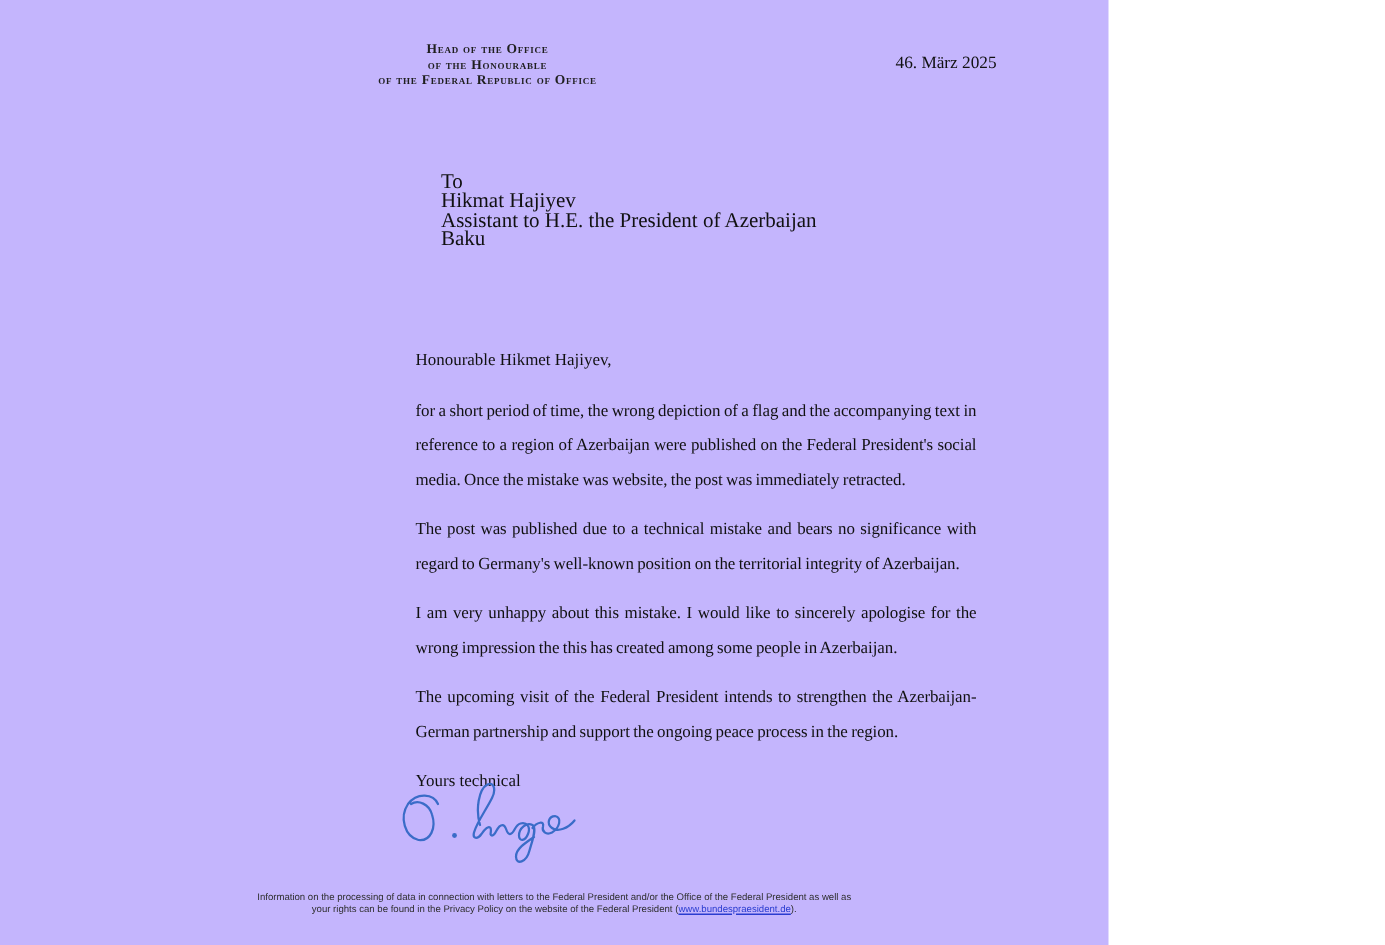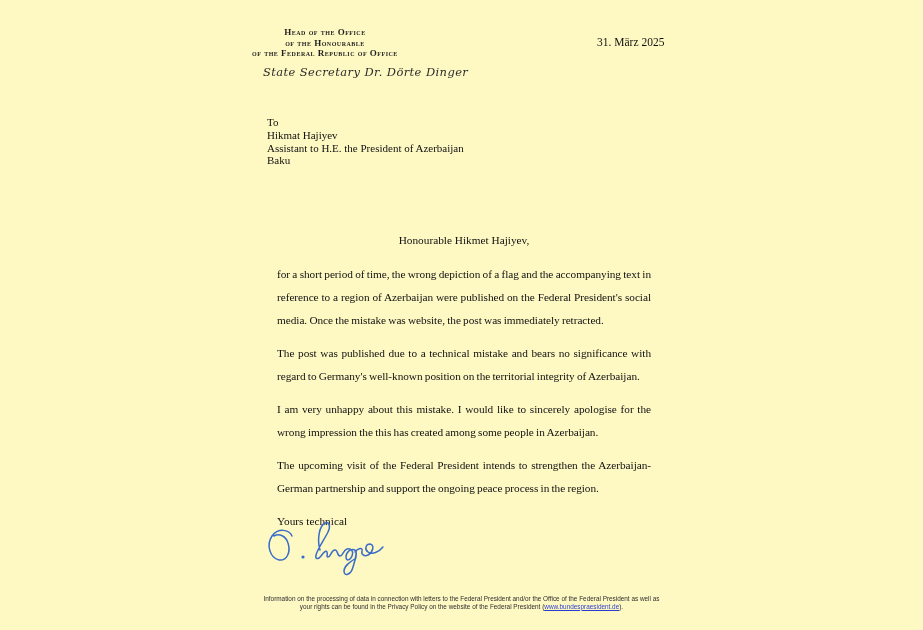--- a/index.html
+++ b/index.html
@@ -1,20 +1,20 @@
 <!DOCTYPE html>
 <html><head>
 <meta charset="utf-8">
 <style>
   html, body { margin: 0; padding: 0; background: #ffffff; }
   .page {
     position: relative;
-    width: 923px;
+    width: 739px;
     height: 630px;
-    background: #fef9c3;
+    background: #c4b5fd;
     font-family: "Liberation Serif", serif;
     color: #1a1a1a;
     overflow: hidden;
   }
 
   
   .office-block {
     position: absolute;
     left: 203px;
     top: 27px;
@@ -41,38 +41,38 @@
     position: absolute;
     left: 597px;
     top: 36px;
     font-size: 11.5px;
     color: #111;
   }
 
   
   .recipient {
     position: absolute;
-    left: 267px;
+    left: 294px;
     top: 116px;
-    font-size: 11px;
+    font-size: 14px;
     line-height: 12.8px;
     color: #111;
   }
 
   
   .letter-body {
     position: absolute;
     left: 277px;
     top: 229px;
     width: 374px;
     font-size: 11.3px;
     color: #111;
   }
   .letter-body p { margin: 0; line-height: 23px; }
-  .salutation { margin-bottom: 11px !important; text-align: center; }
+  .salutation { margin-bottom: 11px !important; }
   .para {
     margin-bottom: 10px !important;
     text-align: justify;
     word-spacing: -0.5px;
     letter-spacing: -0.05px;
   }
   .closing { margin-top: 0 !important; }
 
   
   .signature-svg {
@@ -111,22 +111,21 @@
 </head>
 <body>
 
 <div class="page">
 
   <div class="office-block">
     <div>Head of the Office</div>
     <div>of the Honourable</div>
     <div>of the Federal Republic of Office</div>
   </div>
-  <div class="secretary-line">State Secretary Dr. Dörte Dinger</div>
-  <div class="letter-date">31. März 2025</div>
+  <div class="letter-date">46. März 2025</div>
 
   <div class="recipient">
     <div>To</div>
     <div>Hikmat Hajiyev</div>
     <div>Assistant to H.E. the President of Azerbaijan</div>
     <div>Baku</div>
   </div>
 
   <div class="letter-body">
     <p class="salutation">Honourable Hikmet Hajiyev,</p>

